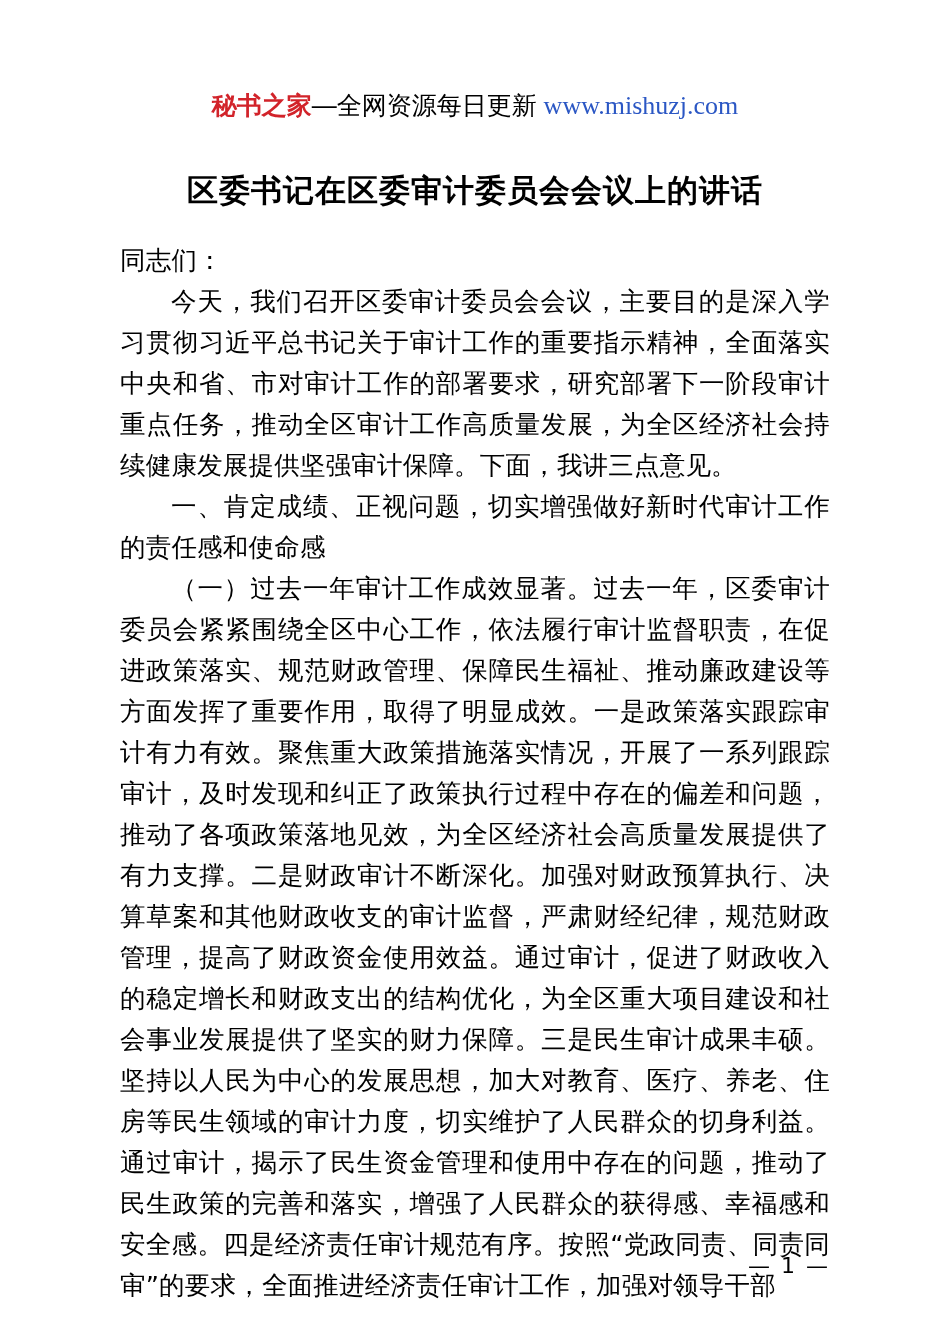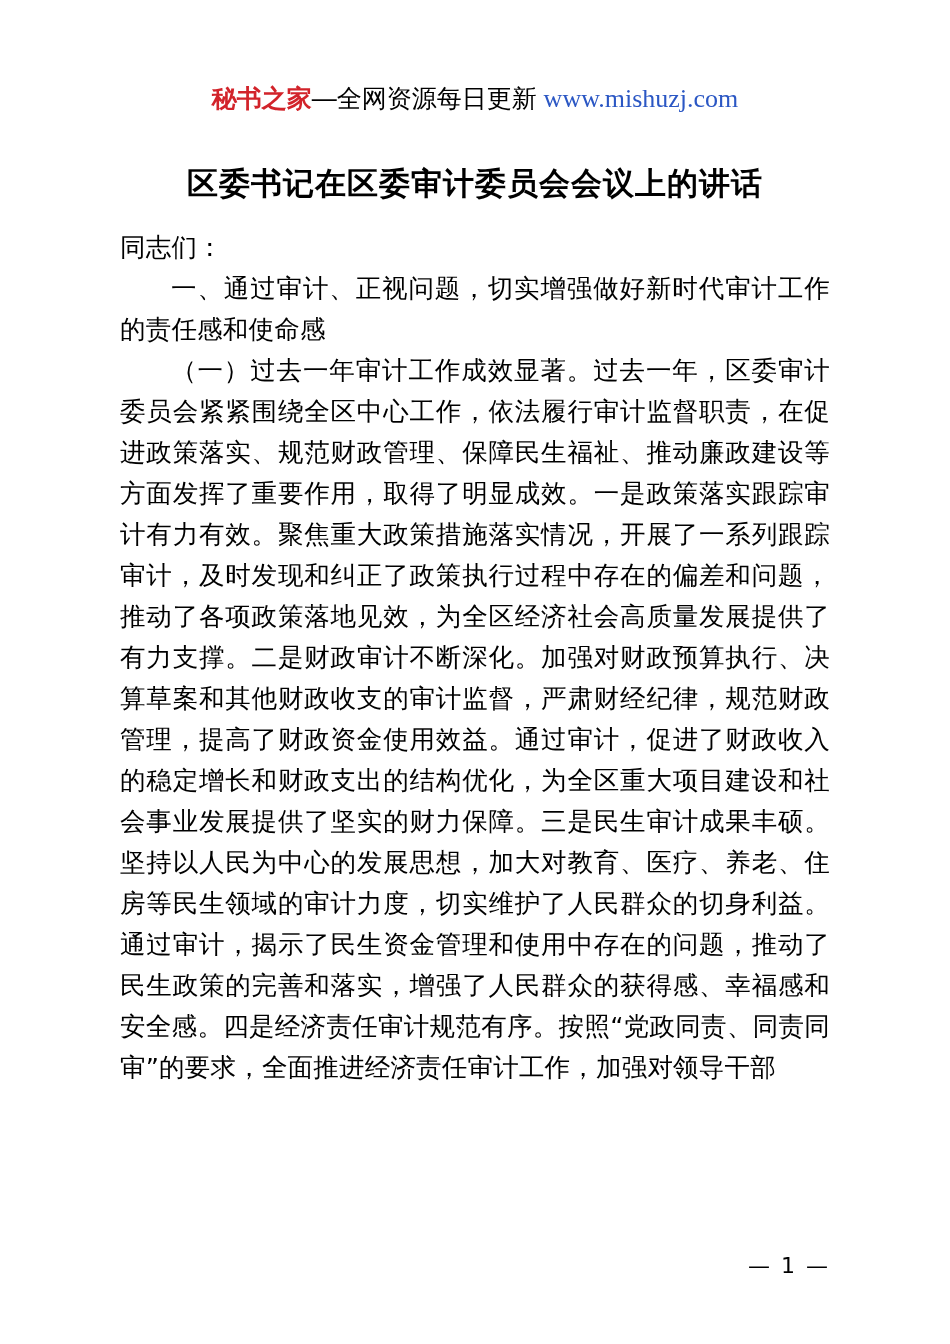--- a/index.html
+++ b/index.html
@@ -13,21 +13,21 @@
     font-family: "Liberation Sans", sans-serif;
     color: #000000;
     position: relative;
     overflow: hidden;
   }
   .page {
     width: 950px;
     height: 1344px;
     position: relative;
     box-sizing: border-box;
-    padding: 10px 120px;
+    padding: 17px 120px;
   }
   .watermark {
     text-align: center;
     padding-top: 72px;
     font-size: 25px;
     white-space: nowrap;
     letter-spacing: 0px;
   }
   .watermark .brand {
     color: #d2232a;
@@ -47,21 +47,21 @@
   }
   .doc-title {
     text-align: center;
     font-size: 31px;
     font-weight: bold;
     font-family: "DejaVu Sans", sans-serif;
     margin-top: 48px;
     letter-spacing: 1px;
   }
   .body-text {
-    margin-top: 22px;
+    margin-top: 28px;
     font-size: 25.5px;
     line-height: 41px;
     font-family: "DejaVu Sans", sans-serif;
     text-align: justify;
     letter-spacing: 0.2px;
   }
   .body-text p {
     margin: 0;
   }
   .indent {
@@ -85,21 +85,22 @@
 <div class="page">
 
   <div class="watermark">
     <span class="brand">秘书之家</span><span class="sep">—</span><span class="tagline">全网资源每日更新 </span><span class="url">www.mishuzj.com</span>
   </div>
 
   <div class="doc-title">区委书记在区委审计委员会会议上的讲话</div>
 
   <div class="body-text">
     <p>同志们：</p>
-    <p class="indent">一、通过审计、正视问题，切实增强做好新时代审计工作的责任感和使命感</p>
+    <p class="indent">今天，我们召开区委审计委员会会议，主要目的是深入学习贯彻习近平总书记关于审计工作的重要指示精神，全面落实中央和省、市对审计工作的部署要求，研究部署下一阶段审计重点任务，推动全区审计工作高质量发展，为全区经济社会持续健康发展提供坚强审计保障。下面，我讲三点意见。</p>
+    <p class="indent">一、肯定成绩、正视问题，切实增强做好新时代审计工作的责任感和使命感</p>
     <p class="indent">
       <span>（一）过去一年审计工作成效显著。过去一年，区委审计委员会紧紧围绕全区中心工作，依法履行审计监督职责，在促进政策落实、规范财政管理、保障民生福祉、推动廉政建设等方面发挥了重要作用，取得了明显成效。</span><span class="bold">一是</span><span>政策落实跟踪审计有力有效。聚焦重大政策措施落实情况，开展了一系列跟踪审计，及时发现和纠正了政策执行过程中存在的偏差和问题，推动了各项政策落地见效，为全区经济社会高质量发展提供了有力支撑。</span><span class="bold">二是</span><span>财政审计不断深化。加强对财政预算执行、决算草案和其他财政收支的审计监督，严肃财经纪律，规范财政管理，提高了财政资金使用效益。通过审计，促进了财政收入的稳定增长和财政支出的结构优化，为全区重大项目建设和社会事业发展提供了坚实的财力保障。</span><span class="bold">三是</span><span>民生审计成果丰硕。坚持以人民为中心的发展思想，加大对教育、医疗、养老、住房等民生领域的审计力度，切实维护了人民群众的切身利益。通过审计，揭示了民生资金管理和使用中存在的问题，推动了民生政策的完善和落实，增强了人民群众的获得感、幸福感和安全感。</span><span class="bold">四是</span><span>经济责任审计规范有序。按照“党政同责、同责同审”的要求，全面推进经济责任审计工作，加强对领导干部</span>
     </p>
   </div>
 
   <div class="page-number">— 1 —</div>
 
 </div>
 
 </body></html>

